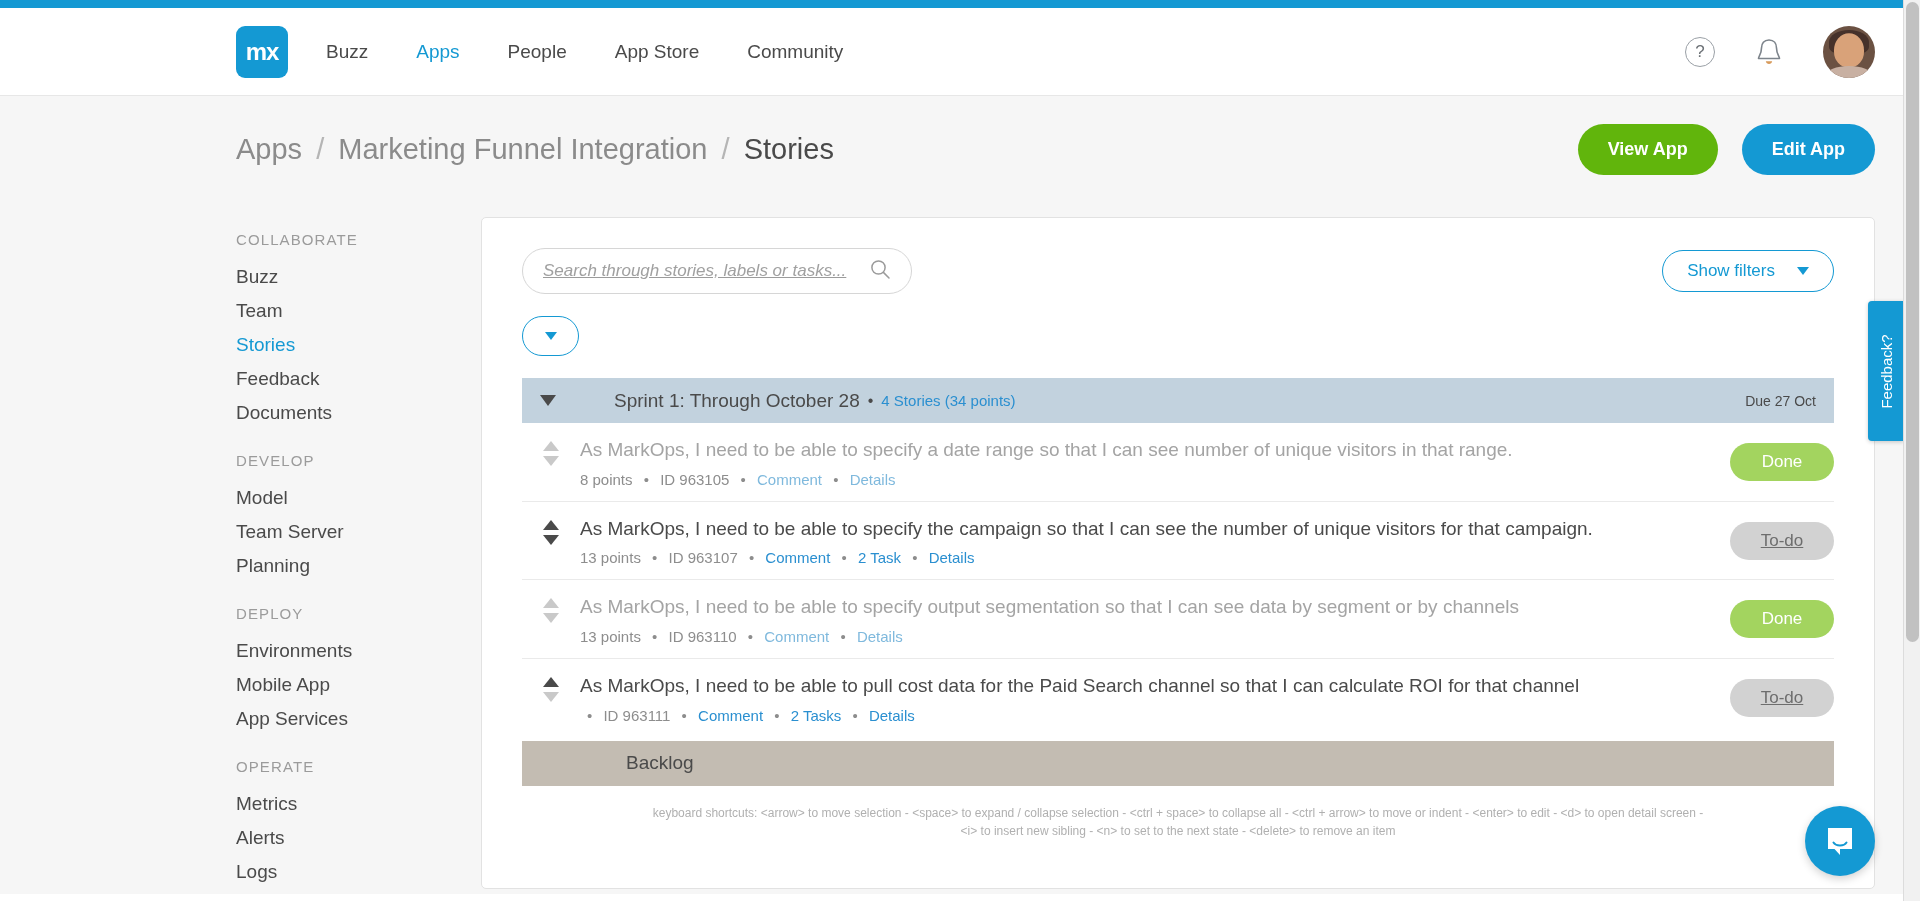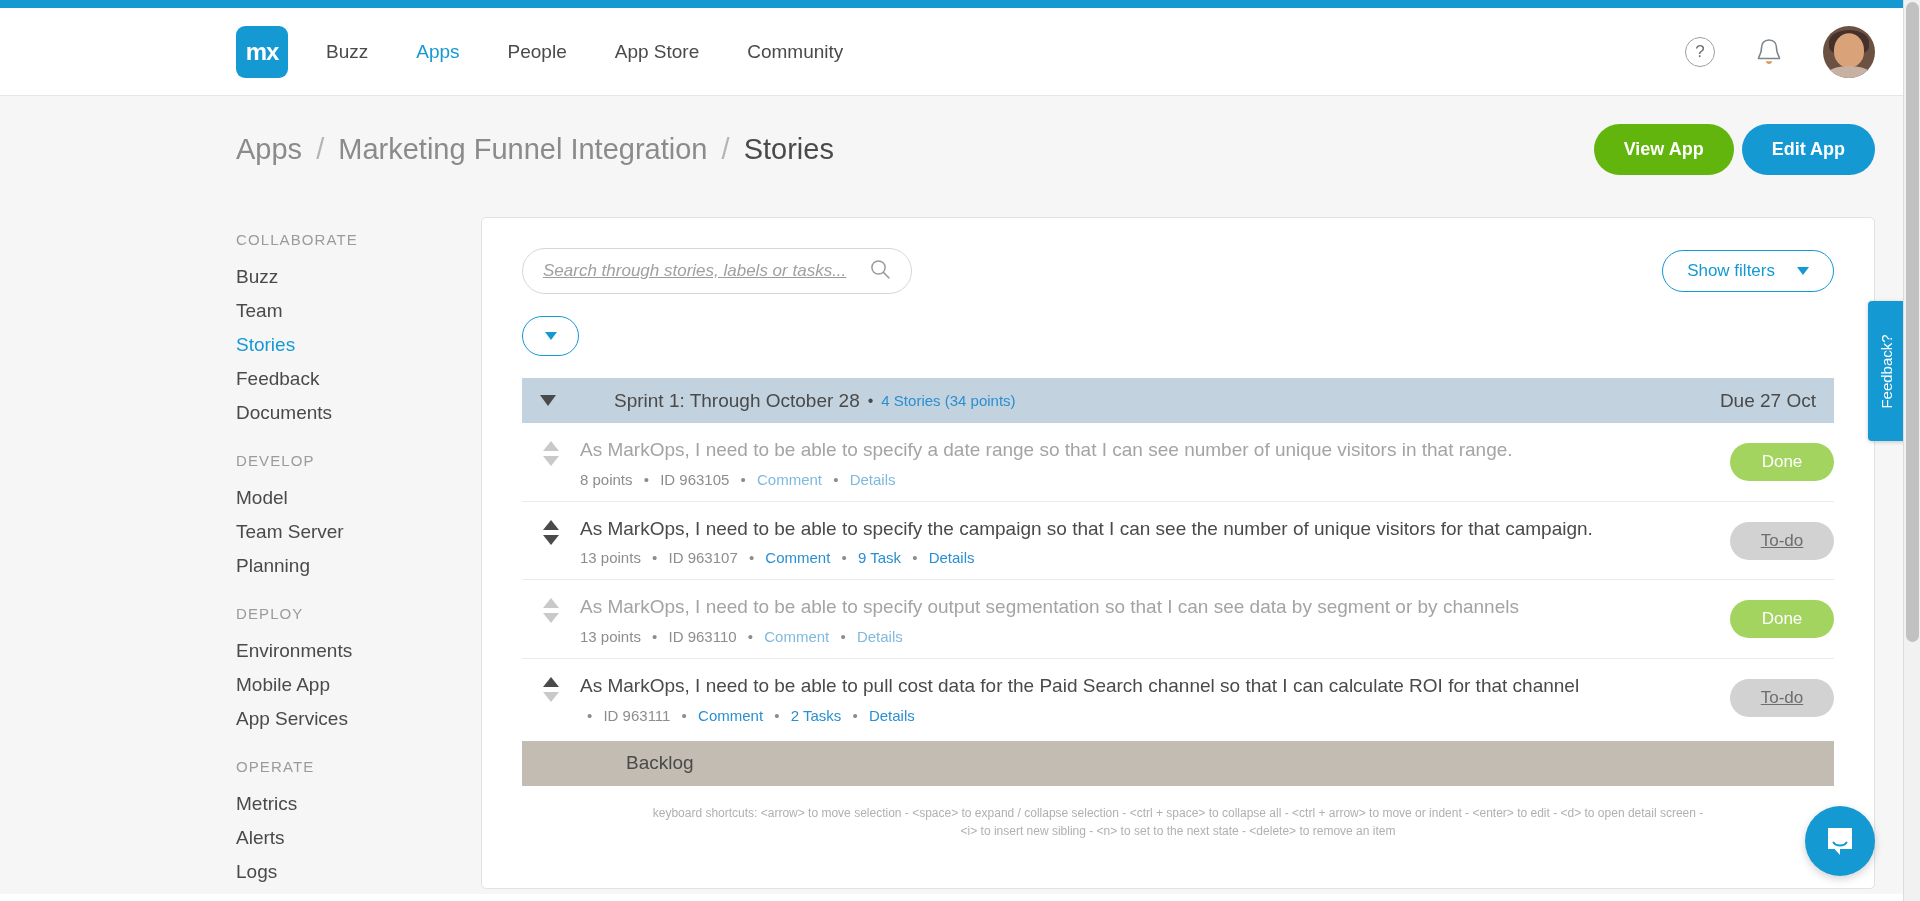--- a/index.html
+++ b/index.html
@@ -74,21 +74,21 @@
 
   
   .page-wrap { background: #f6f6f6; height: 798px; position: relative; }
   .page-header {
     display: flex; align-items: center;
     padding: 28px 45px 24px 236px;
   }
   .breadcrumb { font-size: 29px; font-weight: 300; color: #8b8b8b; }
   .breadcrumb .sep { color: #b5b5b5; margin: 0 6px; }
   .breadcrumb .current { color: #4a4a4a; }
-  .header-actions { margin-left: auto; display: flex; gap: 8px; }
+  .header-actions { margin-left: auto; display: flex; gap: 24px; }
   .btn-pill {
     border: none; border-radius: 26px;
     padding: 0 30px; height: 51px;
     font-size: 18px; font-weight: bold; color: #fff;
     cursor: pointer; font-family: "Liberation Sans", sans-serif;
     display:flex; align-items:center; justify-content:center;
   }
   .btn-view { background: #61b50c; }
   .btn-edit { background: #1499d3; }
 
@@ -163,21 +163,21 @@
   .sprint-caret {
     width: 0; height: 0; margin-right: 58px;
     border-left: 8px solid transparent;
     border-right: 8px solid transparent;
     border-top: 11px solid #4a4a4a;
     cursor: pointer;
   }
   .sprint-title { font-size: 19px; color: #4a4a4a; }
   .sprint-dot { color: #4a4a4a; margin: 0 8px; }
   .sprint-meta { font-size: 15px; color: #2a8fd0; cursor: pointer; }
-  .sprint-due { margin-left: auto; font-size: 19px; color: #4a4a4a; }
+  .sprint-due { margin-left: auto; font-size: 14px; color: #4a4a4a; }
 
   
   .story-row {
     display: flex; align-items: flex-start;
     padding: 14px 0 13px 0;
     border-bottom: 1px solid #eaeaea;
   }
   .story-row.last { border-bottom: none; }
   .arrows {
     width: 58px; flex: 0 0 58px;
@@ -400,21 +400,21 @@
         <div class="story-main">
           <div class="story-text">As MarkOps, I need to be able to specify the campaign so that I can see the number of unique visitors for that campaign.</div>
           <div class="story-meta">
             <span>13 points</span>
             <span class="sep">•</span>
             <span>ID</span>
             <span>963107</span>
             <span class="sep">•</span>
             <span class="link">Comment</span>
             <span class="sep">•</span>
-            <span class="link">9 Task</span>
+            <span class="link">2 Task</span>
             <span class="sep">•</span>
             <span class="link">Details</span>
           </div>
         </div>
         <div class="status-pill status-todo">To-do</div>
       </div>
 
       <div class="story-row">
         <div class="arrows">
           <span class="arr-up dim"></span>

